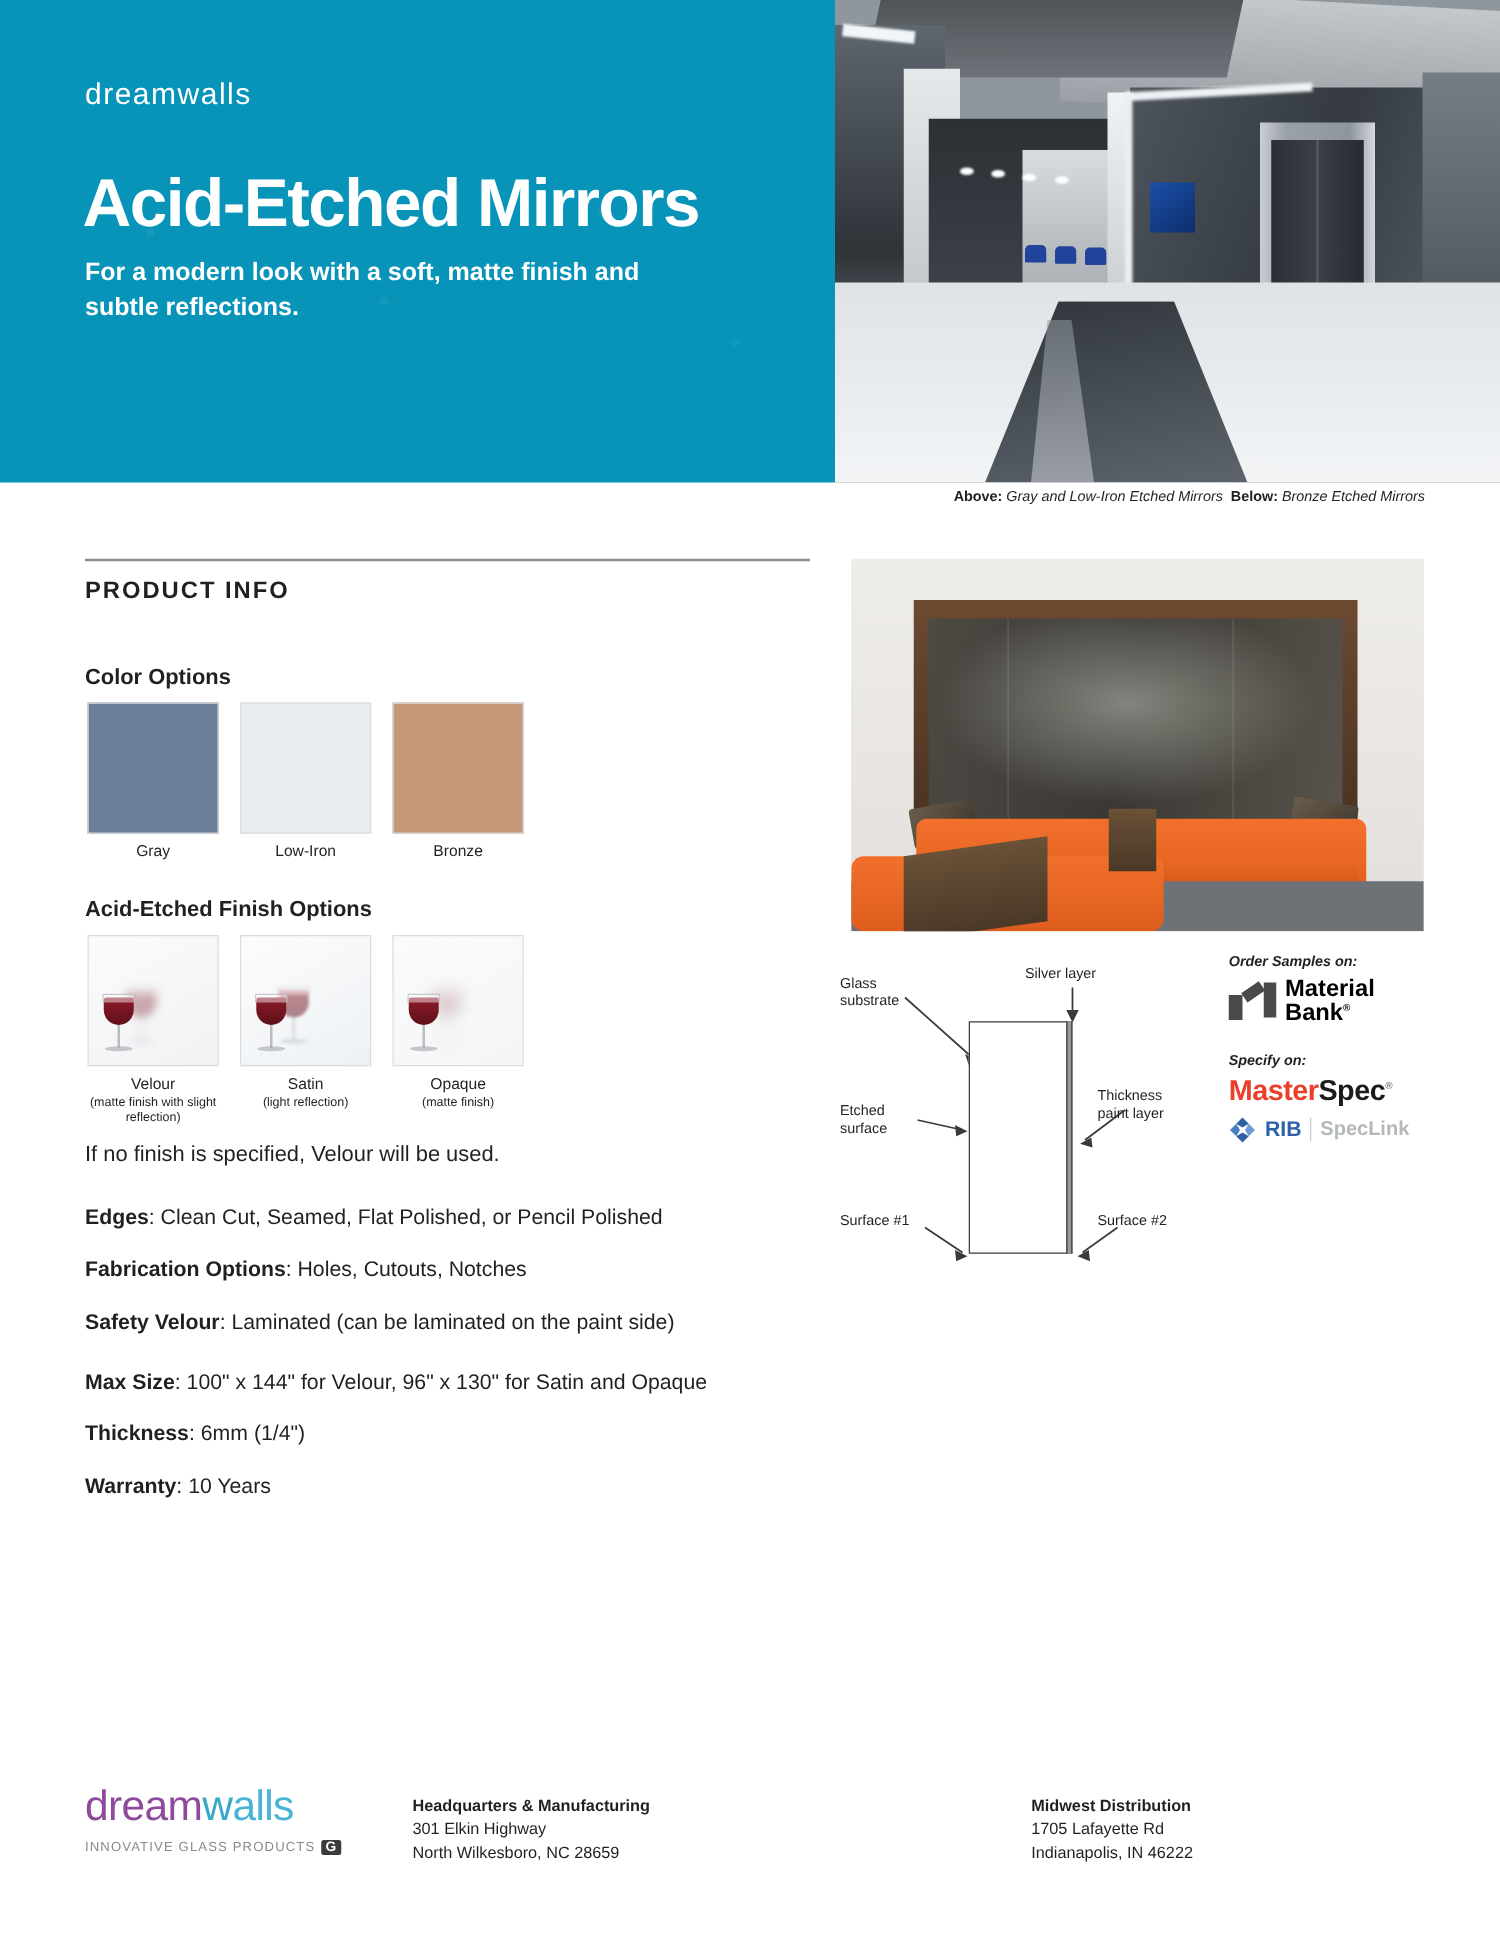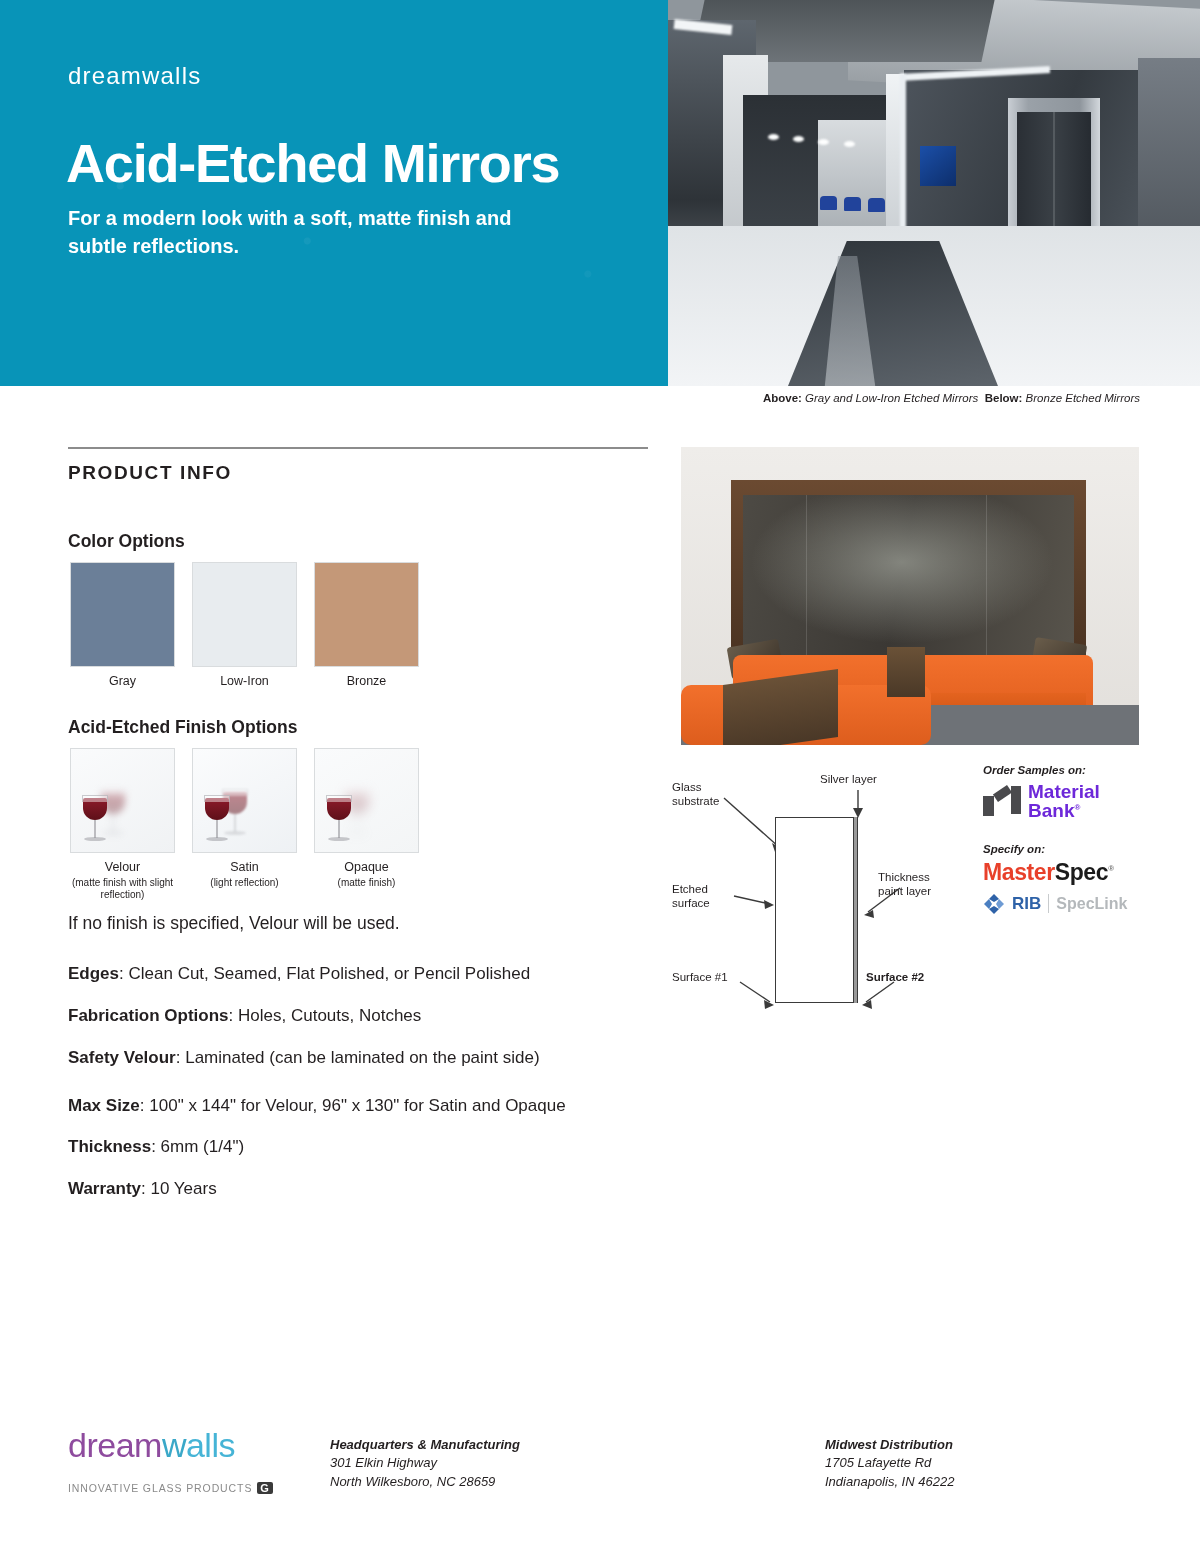--- a/index.html
+++ b/index.html
@@ -288,46 +288,46 @@
     position: absolute; left: 181px; top: 57px; width: 5px; height: 186px;
     background: #9a9a9a; border-left: 1px solid #3a3a3a; border-right: 1px solid #3a3a3a;
   }
 
   
   .logo-col { position: absolute; left: 983px; top: 764px; width: 170px; }
   .logo-caption { font-size: 11.5px; font-style: italic; font-weight: 600; }
   .mb-row { display: flex; align-items: center; gap: 7px; margin-top: 6px; }
   .mb-mark { position: relative; width: 38px; height: 30px; flex: none; }
   .mb-mark i { position: absolute; background: #4a4a4d; display: block; }
-  .mb-text { font-size: 19px; font-weight: bold; color: #6d28d9; line-height: 1.02; }
+  .mb-text { font-size: 19px; font-weight: bold; color: #000000; line-height: 1.02; }
   .mb-text sup { font-size: 8px; }
   .ms-text { font-size: 23px; font-weight: bold; letter-spacing: -.4px; margin-top: 4px; }
   .ms-red { color: #e8402a; }
   .ms-blk { color: #1b1b1b; }
   .ms-text sup { font-size: 8px; color: #777; }
   .rib-row { display: flex; align-items: center; gap: 7px; margin-top: 7px; }
   .rib-mark { width: 22px; height: 22px; position: relative; flex: none; }
   .rib-text { font-size: 17px; font-weight: bold; color: #2e62a8; }
   .rib-div { width: 1px; height: 19px; background: #c8cbcd; }
   .speclink-text { font-size: 16px; font-weight: bold; color: #b4b8bb; }
 
   
   .footer { position: absolute; left: 0; top: 1420px; width: 1200px; height: 110px; }
   .fw-logo { position: absolute; left: 68px; top: 8px; }
   .fw-word { font-size: 34px; font-weight: 500; letter-spacing: -.5px; line-height: 1; }
   .fw-dream { color: #8e4b9e; }
   .fw-w { color: #3aa8c8; }
   .fw-alls { color: #46b4d6; }
   .fw-tag {
-    font-size: 10.5px; letter-spacing: .9px; color: #8a8a8a; margin-top: 20px;
+    font-size: 10.5px; letter-spacing: .9px; color: #8a8a8a; margin-top: 10px;
     display: flex; align-items: center; gap: 5px; justify-content: center;
   }
   .fw-g { background: #3a3a3a; color: #fff; font-weight: bold; font-size: 11px;
           padding: 0 3px; border-radius: 2px; }
-  .addr { position: absolute; top: 16px; font-size: 13px; line-height: 1.42; font-style: italic; }
+  .addr { position: absolute; top: 16px; font-size: 13px; line-height: 1.42; }
   .addr-title { font-weight: bold; }
   .addr-hq { left: 330px; }
   .addr-tx { left: 580px; }
   .addr-mw { left: 825px; }
 </style>
 </head>
 <body>
 
 <div class="header-band" style="background: rgb(8, 148, 184);">
   <div class="brand-mark">dreamwalls</div>
@@ -520,21 +520,21 @@
   <div class="dg-silver"></div>
 
   <div class="dg-label" style="left:0; top:20px; white-space:pre-line;">Glass
 substrate</div>
   <div class="dg-label" style="left:148px; top:12px;">Silver layer</div>
   <div class="dg-label" style="left:0; top:122px; white-space:pre-line;">Etched
 surface</div>
   <div class="dg-label" style="left:206px; top:110px; white-space:pre-line;">Thickness
 paint layer</div>
   <div class="dg-label" style="left:0; top:210px;">Surface #1</div>
-  <div class="dg-label" style="left:194px; top:210px;font-weight:bold;">Surface #2</div>
+  <div class="dg-label" style="left:206px; top:210px;">Surface #2</div>
 </div>
 
 <div class="logo-col">
   <div class="logo-caption">Order Samples on:</div>
   <div class="mb-row">
     <span class="mb-mark">
       <i style="left:0; top:10px; width:11px; height:20px;"></i>
       <i style="left:11px; top:3px; width:17px; height:9px; transform:rotate(-34deg);"></i>
       <i style="left:28px; top:0; width:10px; height:28px;"></i>
     </span>

